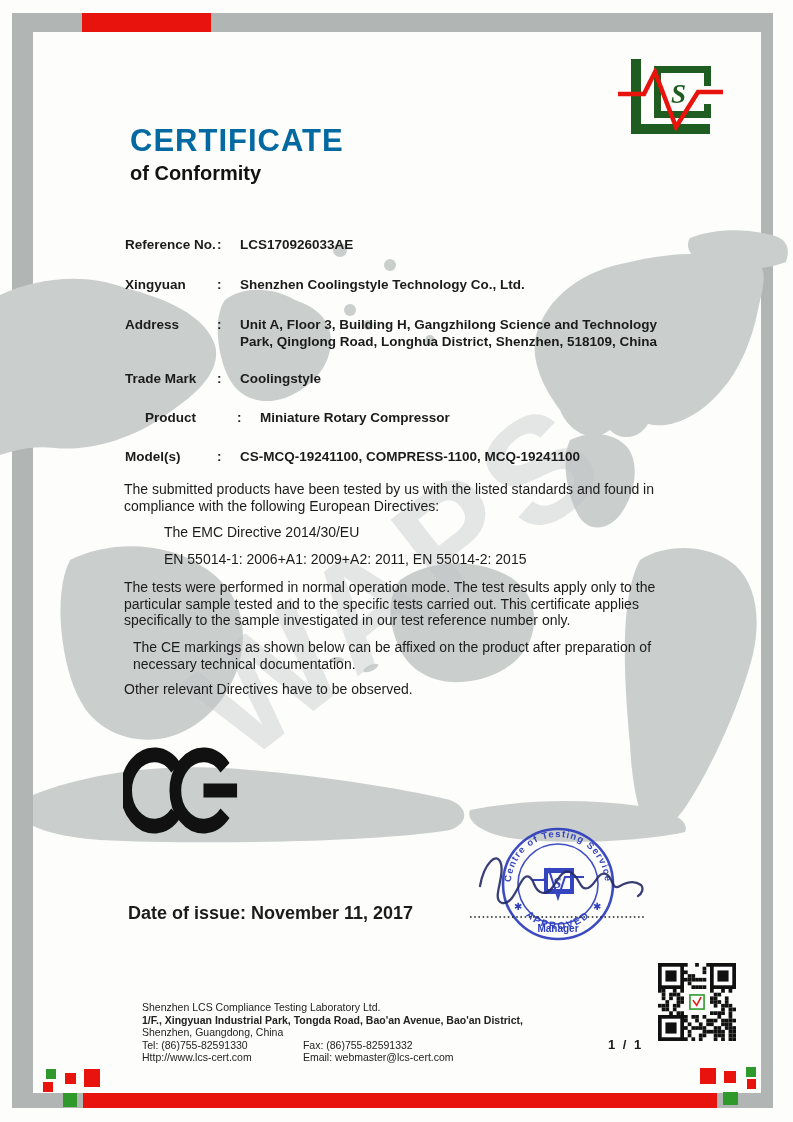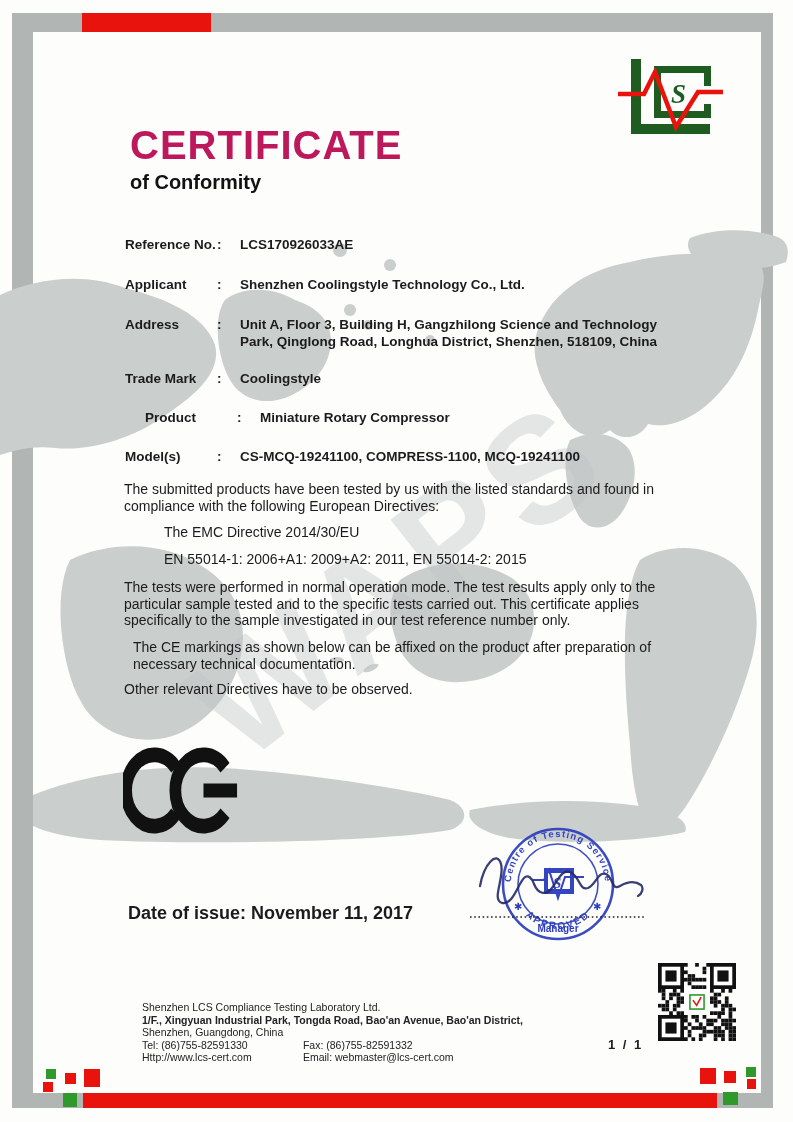--- a/index.html
+++ b/index.html
@@ -18,21 +18,21 @@
   .bar { position:absolute; }
   .red { background:#e8130c; }
   .green { background:#2f9a2b; }
 
   
   .mapsvg { position:absolute; left:0; top:0; z-index:1; pointer-events:none; }
 
   .content { position:absolute; inset:0; z-index:2; }
 
   .title-block { position:absolute; left:130px; top:123px; }
-  .title { font-size:40px; font-weight:bold; letter-spacing:1px; color:#be185d; }
+  .title { font-size:31px; font-weight:bold; letter-spacing:1px; color:#0369a1; }
   .subtitle { font-size:20px; font-weight:bold; margin-top:3px; color:#121212; }
 
   .logo { position:absolute; left:610px; top:52px; }
 
   .fields { position:absolute; left:125px; top:228px; width:545px; }
   .frow { position:absolute; left:0; display:flex; font-size:13.5px; font-weight:bold; line-height:17px; }
   .flabel { width:92px; flex:0 0 92px; }
   .fcolon { width:23px; flex:0 0 23px; }
   .fvalue { width:430px; }
 
@@ -111,21 +111,21 @@
       <div class="subtitle">of Conformity</div>
     </div>
 
     <div class="fields">
       <div class="frow" style="top:8px;">
         <span class="flabel">Reference No.</span>
         <span class="fcolon">:</span>
         <span class="fvalue">LCS170926033AE</span>
       </div>
       <div class="frow" style="top:48px;">
-        <span class="flabel">Applicant</span>
+        <span class="flabel">Xingyuan</span>
         <span class="fcolon">:</span>
         <span class="fvalue">Shenzhen Coolingstyle Technology Co., Ltd.</span>
       </div>
       <div class="frow" style="top:88px;">
         <span class="flabel">Address</span>
         <span class="fcolon">:</span>
         <span class="fvalue">Unit A, Floor 3, Building H, Gangzhilong Science and Technology Park, Qinglong Road, Longhua District, Shenzhen, 518109, China</span>
       </div>
       <div class="frow" style="top:142px;">
         <span class="flabel">Trade Mark</span>

